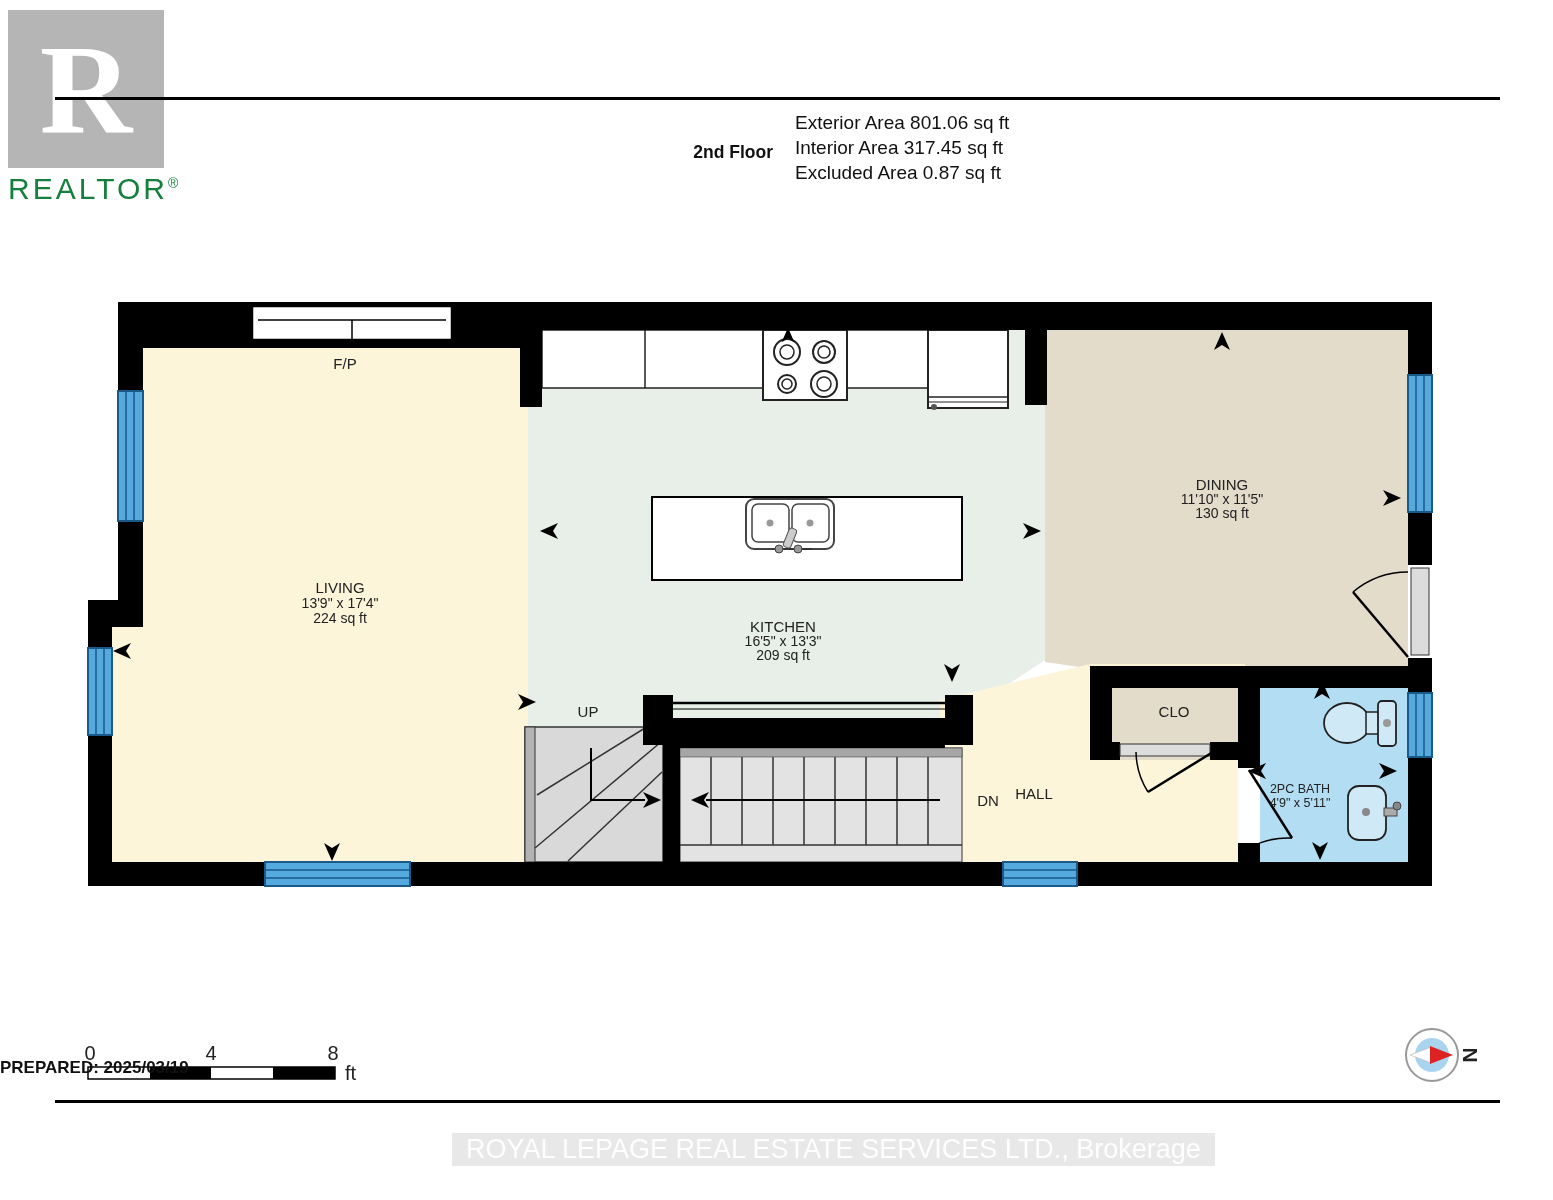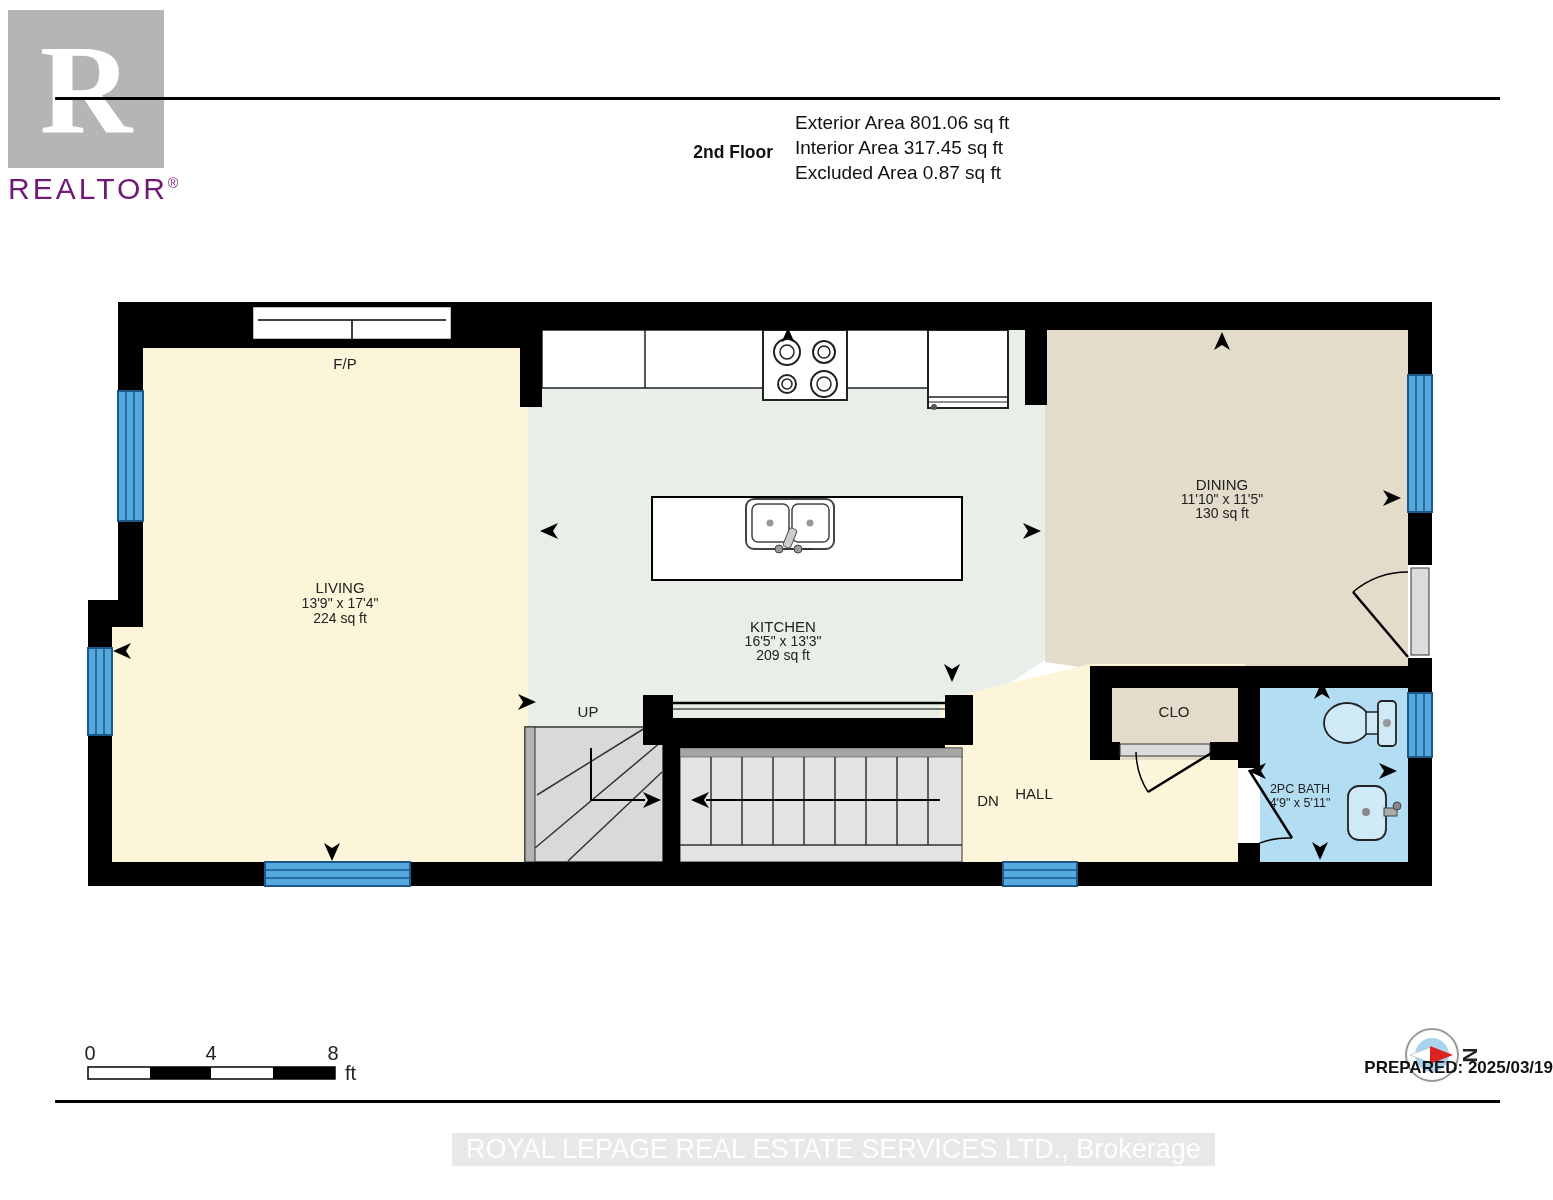--- a/index.html
+++ b/index.html
@@ -4,28 +4,28 @@
 <style>
   html,body{margin:0;padding:0;background:#fff;}
   .page{position:relative;width:1553px;height:1200px;background:#ffffff;
         font-family:"Liberation Sans",sans-serif;overflow:hidden;}
   .abs{position:absolute;}
   
   .logo-box{left:8px;top:10px;width:156px;height:158px;background:#b5b5b5;
             display:flex;align-items:center;justify-content:center;}
   .logo-r{color:#ffffff;font-size:128px;font-weight:bold;line-height:1;
           font-family:"Liberation Serif",serif;}
-  .realtor-label{left:8px;top:172px;color:#701a75;font-size:30px;letter-spacing:3px;}
+  .realtor-label{left:8px;top:172px;color:#15803d;font-size:30px;letter-spacing:3px;}
   .realtor-label sup{font-size:14px;}
   .title{left:0;top:52px;width:100%;text-align:center;font-size:31px;font-weight:bold;color:#111;}
   .rule{left:55px;top:97px;width:1445px;height:3px;background:#000;}
   .floor-label{top:114px;right:780px;font-size:17.5px;font-weight:bold;color:#111;margin-top:28px;}
   .area-lines{top:110px;left:795px;font-size:19px;color:#111;line-height:25px;}
   
-  .prepared{left:0;top:1058px;width:100%;text-align:right;font-size:17px;font-weight:600;color:#111;}
+  .prepared{left:0;top:1058px;width:100%;text-align:left;font-size:17px;font-weight:600;color:#111;}
   .rule2{left:55px;top:1100px;width:1445px;height:3px;background:#000;}
   .disclaimer{left:55px;top:1112px;width:1300px;font-size:15px;color:#111;}
   .watermark{left:452px;top:1133px;background:rgba(213,213,213,0.55);
              color:rgba(255,255,255,0.95);font-size:27px;padding:1px 14px;white-space:nowrap;}
   svg text{font-family:"Liberation Sans",sans-serif;fill:#222;}
   .roomname{font-size:15px;}
   .roomdim{font-size:14px;}
   .small{font-size:12.5px;}
   .tick{font-size:20px;}
 </style>

